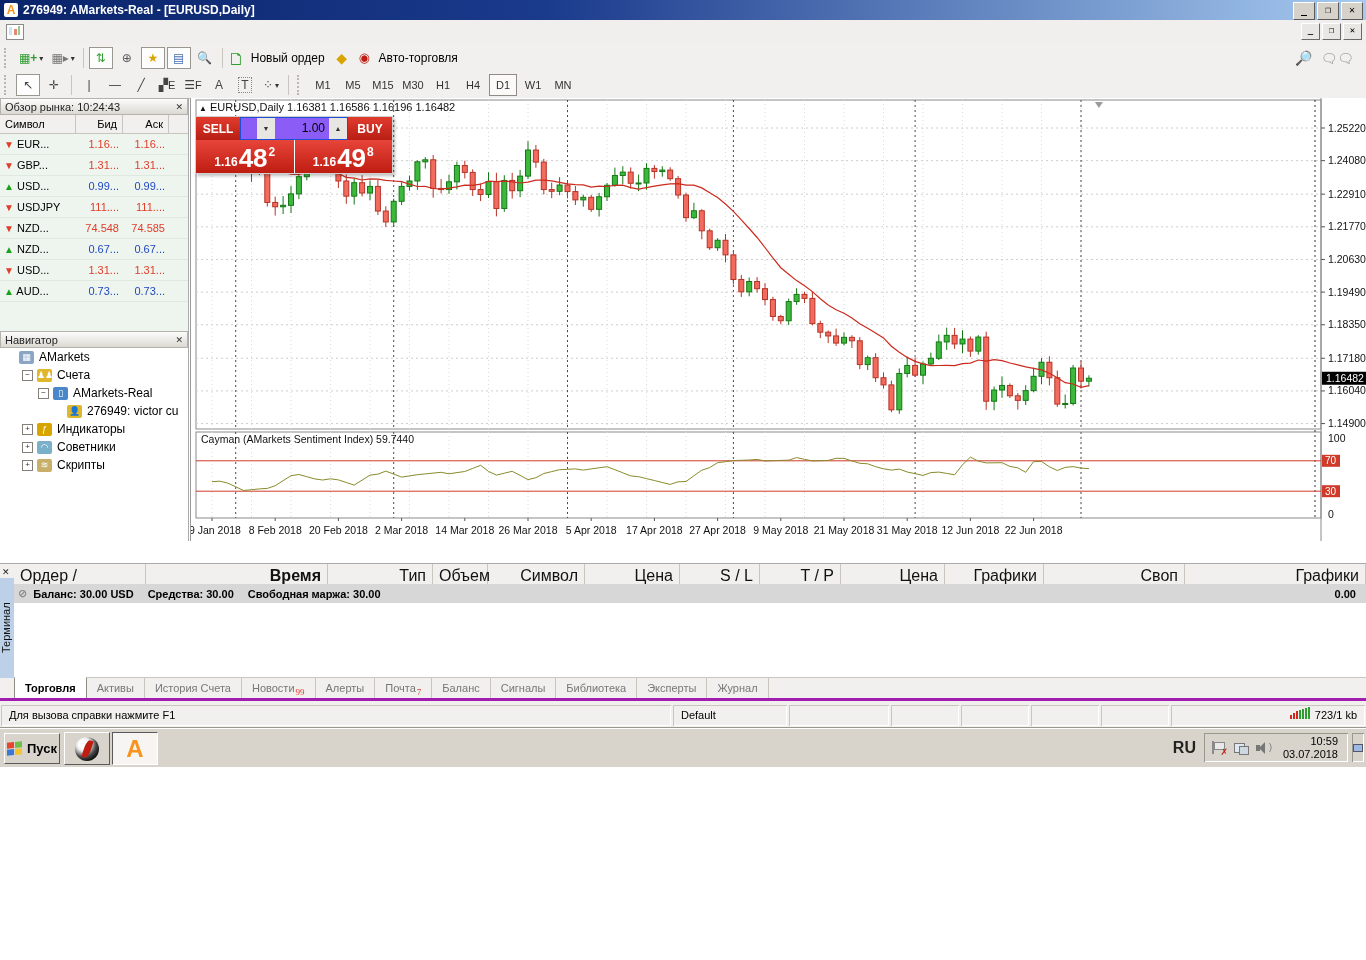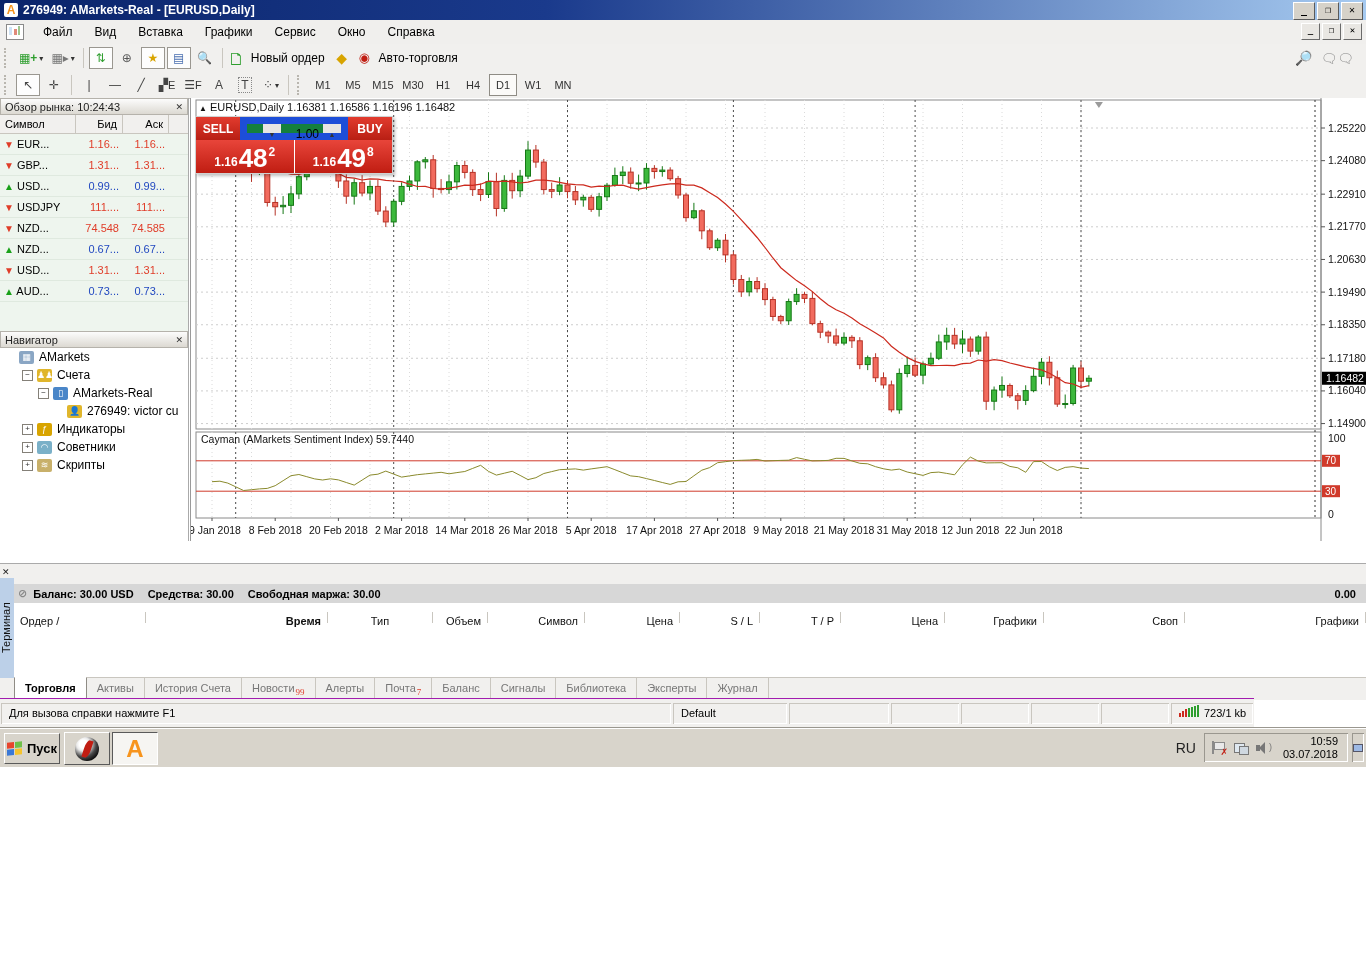--- a/index.html
+++ b/index.html
@@ -62,69 +62,69 @@
   .tree-icon{width:15px;height:13px;border-radius:2px;margin-right:5px;font-size:9px;line-height:13px;text-align:center;color:#fff;flex:0 0 15px;}
   
   #chart-area{left:190px;top:98px;width:1176px;height:443px;background:#fff;border-left:1px solid #9a9a9a;box-sizing:border-box;}
   .ohlc-line{left:8px;top:3px;font-size:11px;color:#111;}
   .ohlc-line b{font-weight:normal;}
   
   #oneclick{left:4px;top:18px;width:196px;background:#fff;border:1px solid #d0d0d0;box-shadow:2px 2px 3px rgba(0,0,0,.25);}
   .oc-row1{display:flex;height:23px;}
   .oc-btn{background:linear-gradient(#e23b2e,#b81f14);color:#fff;font-weight:bold;font-size:12px;display:flex;align-items:center;
           justify-content:center;flex:0 0 44px;}
-  .oc-spin{flex:1;display:flex;border:7px solid #1d4ed8;box-sizing:border-box;background:#15803d;padding-left:16px;}
+  .oc-spin{flex:1;display:flex;border:1px solid #1d4ed8;box-sizing:border-box;background:#8b5cf6;padding-left:16px;}
   .oc-spinbtn{width:18px;background:#e8e6e2;font-size:7px;text-align:center;line-height:21px;color:#333;}
   .oc-vol{flex:1;text-align:right;padding:0 4px;line-height:21px;font-size:12px;}
   .oc-row2{display:flex;height:33px;}
   .oc-price{flex:1;background:linear-gradient(#e8453a,#c01d12);color:#fff;display:flex;align-items:flex-end;justify-content:center;
             padding-bottom:2px;}
   .oc-price.sell{margin-right:1px;}
   .oc-small{font-size:12px;font-weight:bold;margin-bottom:2px;}
   .oc-big{font-size:26px;font-weight:bold;line-height:26px;margin:0 1px;}
   .oc-sup{font-size:12px;font-weight:bold;margin-bottom:12px;}
   
   #tabsrow{left:0;top:541px;width:1366px;height:22px;background:#f1f0ee;border-top:1px solid #c9c6bf;display:flex;}
   .charttabs{display:flex;align-items:flex-start;flex:1;}
   .tab-scroll{width:40px;display:flex;gap:6px;align-items:center;justify-content:center;color:#555;font-size:9px;}
   
   #terminal{left:0;top:563px;width:1366px;height:135px;background:#fff;border-top:1px solid #aaa;}
   .term-strip{left:0;top:0;width:14px;height:135px;background:#f1f0ee;}
   .term-x{left:2px;top:3px;font-size:9px;font-weight:bold;color:#222;}
   .term-vert{left:0;top:14px;width:14px;height:100px;background:#bcd0e8;writing-mode:vertical-rl;transform:rotate(180deg);
              font-size:11px;text-align:center;color:#111;}
   .term-header{left:14px;top:0;width:1352px;height:20px;display:flex;background:#f1f0ee;border-bottom:1px solid #c9c6bf;}
-  .th-cell{box-sizing:border-box;border-right:1px solid #c9c6bf;padding:3px 6px 8px 6px;text-align:right;font-size:11px;color:#111;margin-top:48px;}
+  .th-cell{box-sizing:border-box;border-right:1px solid #c9c6bf;padding:3px 6px 8px 6px;text-align:right;font-size:16px;color:#111;}
   .th-cell.first{text-align:left;}
   .balance-row{left:14px;top:20px;width:1352px;height:19px;background:#d7d7d7;display:flex;align-items:center;
                font-weight:bold;font-size:11px;}
   .term-tabs{left:14px;top:113px;width:1352px;height:22px;background:#f1f0ee;border-top:1px solid #c9c6bf;display:flex;align-items:flex-start;}
   .badge-red{color:#e03c28;font-size:9px;vertical-align:sub;margin-left:1px;font-family:Liberation Serif, serif;}
   
-  #statusbar{left:0;top:698px;width:1254px;height:29px;background:#f1f0ee;border-top:1px solid #a21caf;display:flex;align-items:center;}
+  #statusbar{left:0;top:698px;width:1366px;height:29px;background:#f1f0ee;border-top:3px solid #a21caf;display:flex;align-items:center;}
   .st-cell{height:21px;line-height:21px;box-sizing:border-box;padding:0 8px;box-shadow:inset 1px 1px 0 #c9c6bf, inset -1px -1px 0 #fff;
            margin:0 1px;white-space:nowrap;overflow:hidden;}
   .bars{display:inline-flex;align-items:flex-end;gap:1px;height:12px;margin-right:5px;}
   .bars span{width:2px;background:#2e9e2e;display:inline-block;}
   .bars span.r{background:#cc2a1e;}
   
   #taskbar{left:0;top:728px;width:1366px;height:38px;background:#d8d4cb;border-top:1px solid #fff;box-shadow:0 -1px 0 #9a978f;}
   .startbtn{left:4px;top:4px;height:29px;width:54px;background:#d8d4cb;border:1px solid;border-color:#fff #5a5a5a #5a5a5a #fff;
             display:flex;align-items:center;justify-content:center;font-weight:bold;font-size:13px;gap:4px;}
   .winflag{width:16px;height:14px;display:grid;grid-template-columns:7px 7px;grid-template-rows:6px 6px;gap:1px;transform:skewY(-6deg);}
   .winflag i{display:block;}
   .taskapp{top:3px;height:31px;width:44px;background:#d8d4cb;border:1px solid;border-color:#fff #5a5a5a #5a5a5a #fff;
            display:flex;align-items:center;justify-content:center;}
   .taskapp.pressed{background:#f6f5f2;border-color:#5a5a5a #fff #fff #5a5a5a;}
   .dragon{width:24px;height:24px;border-radius:50%;background:radial-gradient(circle at 35% 30%,#fff 0 18%,#e8e8e8 30%,#4a4a4a 55%,#111 75%);
           position:relative;overflow:hidden;}
   .dragon i{position:absolute;left:9px;top:3px;width:7px;height:18px;background:#c01d12;border-radius:50% 0 50% 0;transform:rotate(18deg);}
   .amarkA{color:#f7941d;font-size:24px;font-weight:bold;line-height:24px;}
   .tray{right:2px;top:3px;height:31px;display:flex;align-items:center;}
-  .lang{padding:0 8px;font-size:14px;font-weight:normal;color:#222;}
+  .lang{padding:0 8px;font-size:16px;font-weight:bold;color:#222;}
   .traybox{height:29px;display:flex;align-items:center;box-shadow:inset 1px 1px 0 #9a978f, inset -1px -1px 0 #fff;
            padding:0 6px;gap:7px;}
   .clock{text-align:right;font-size:11px;line-height:13px;padding:0 4px;}
   .showdesk{width:12px;height:29px;margin-left:4px;box-shadow:inset 1px 1px 0 #9a978f, inset -1px -1px 0 #fff;
             display:flex;align-items:center;justify-content:center;}
   .tray-ico{width:16px;height:14px;position:relative;display:inline-block;}
 </style>
 </head>
 <body>
 
@@ -135,21 +135,20 @@
     <span>276949: AMarkets-Real - [EURUSD,Daily]</span>
     <span class="winbtns">
       <span class="winbtn">_</span>
       <span class="winbtn">❐</span>
       <span class="winbtn">✕</span>
     </span>
   </div>
 
   <div class="abs menubar">
     <span class="menu-sysicon"></span>
-    <span id="menu-items"><span class="menu-item">Файл</span><span class="menu-item">Вид</span><span class="menu-item">Вставка</span><span class="menu-item">Графики</span><span class="menu-item">Сервис</span><span class="menu-item">Окно</span><span class="menu-item">Справка</span></span>
     <span class="childbtns">
       <span class="childbtn">_</span>
       <span class="childbtn">❐</span>
       <span class="childbtn">✕</span>
     </span>
   </div>
 
   <div class="abs toolbar1">
     <span class="grip"></span>
     <span class="tbtn">
@@ -714,21 +713,21 @@
 
 
   <div class="abs" id="terminal">
     <div class="abs term-strip">
       <div class="abs term-x">✕</div>
       <div class="abs term-vert">Терминал</div>
     </div>
     <div class="abs term-header" id="term-header">
         <div class="th-cell first" style="width: 132px;">Ордер   /</div>
         <div class="th-cell" style="width: 182px; font-weight: bold;">Время</div>
-        <div class="th-cell" style="width: 105px; text-align: center;">Тип</div>
+        <div class="th-cell" style="width: 105px;">Тип</div>
         <div class="th-cell" style="width: 55px;">Объем</div>
         <div class="th-cell" style="width: 97px;">Символ</div>
         <div class="th-cell" style="width: 95px;">Цена</div>
         <div class="th-cell" style="width: 80px;">S / L</div>
         <div class="th-cell" style="width: 81px;">T / P</div>
         <div class="th-cell" style="width: 104px;">Цена</div>
         <div class="th-cell" style="width: 99px;">Графики</div>
         <div class="th-cell" style="width: 141px;">Своп</div>
         <div class="th-cell" style="width: 181px;">Графики</div>
       </div>

